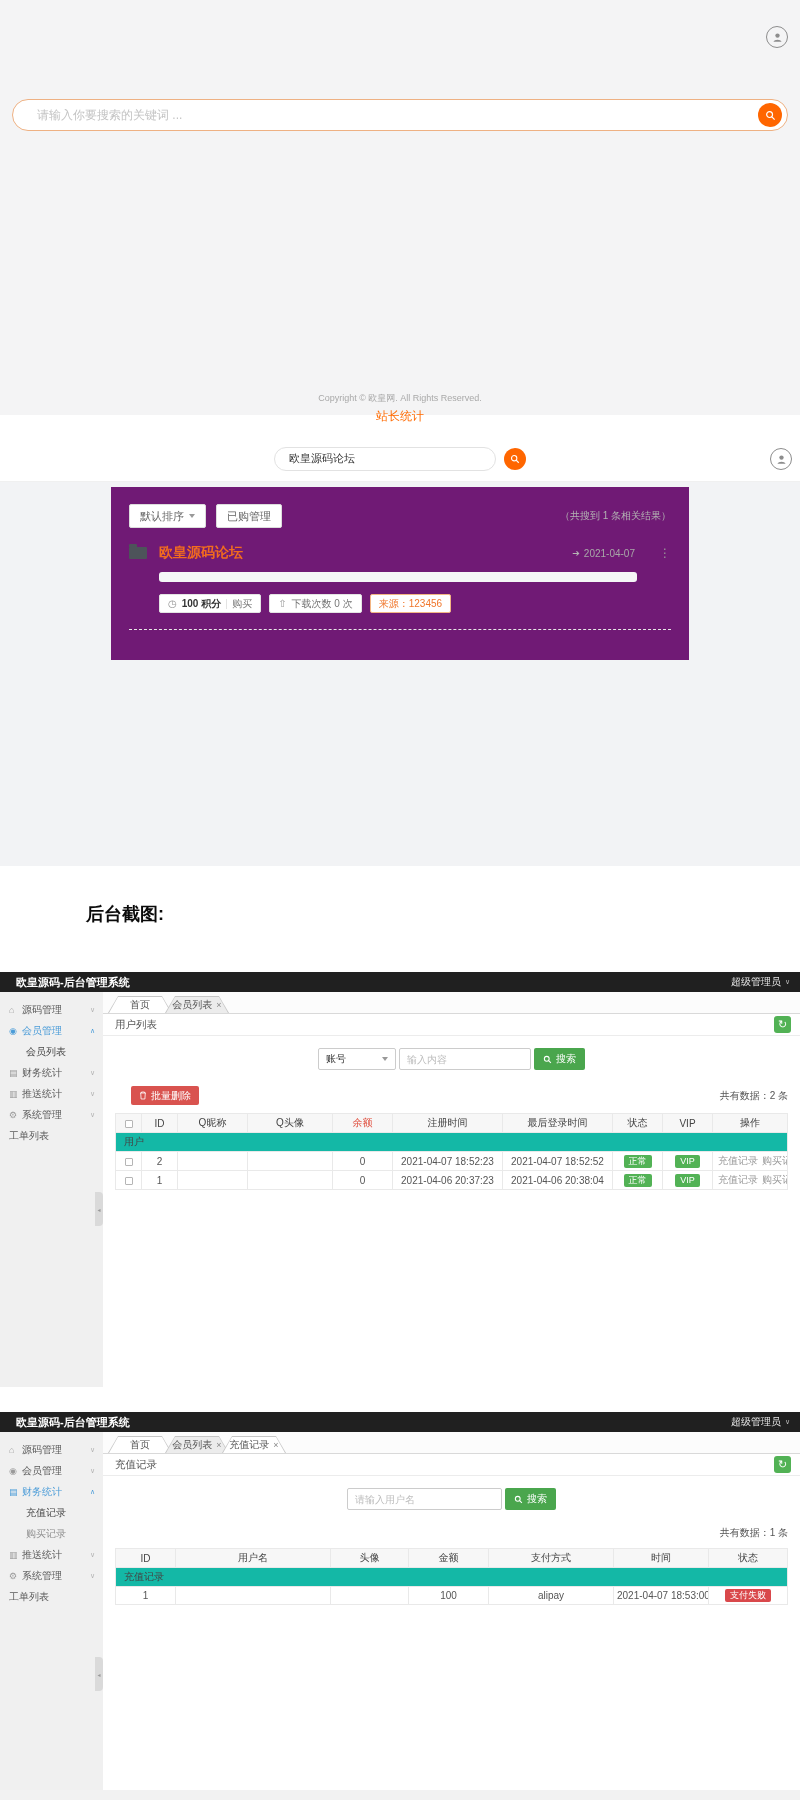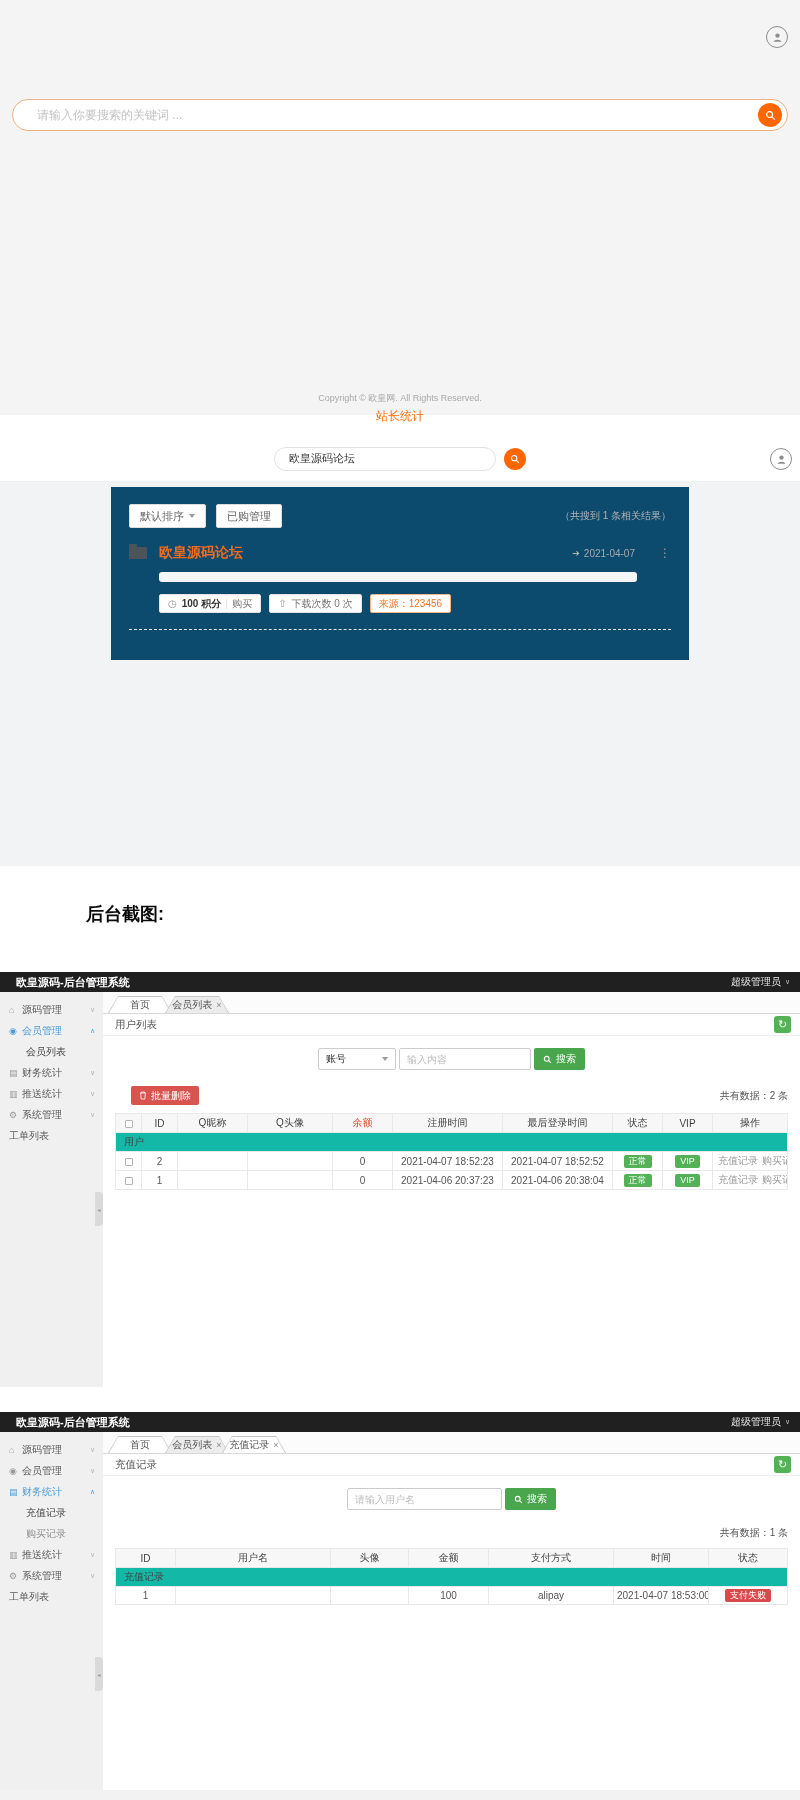--- a/index.html
+++ b/index.html
@@ -17,21 +17,21 @@
   .copyright { font-size:9px; color:#a9a9a9; }
   .stats-link { display:inline-block; margin-top:3px; font-size:12px; color:#ff6a00; text-decoration:none; }
 
   
   .white-gap1 { height:21px; background:#fff; }
   .results-header { height:46px; background:#fff; border-bottom:1px solid #f0f0f0; position:relative; display:flex; align-items:center; justify-content:center; gap:8px; }
   .results-search { width:222px; height:24px; border:1px solid #e2e2e2; border-radius:12px; font-size:11px; color:#333; padding:0 14px; outline:none; font-family:inherit; }
   .results-header .circle-btn { width:22px; height:22px; }
   .results-header .avatar-circle { position:absolute; right:8px; top:12px; }
   .results-body { height:384px; background:#f2f3f5; padding-top:5px; }
-  .result-card { margin-left:111px; width:578px; background:#0c4a6e; padding:17px 18px 0; height:173px; }
+  .result-card { margin-left:111px; width:578px; background:#701a75; padding:17px 18px 0; height:173px; }
   .card-top { display:flex; align-items:center; }
   .btn-outline { height:24px; padding:0 10px; border:1px solid #dcdcdc; background:#fff; border-radius:2px; font-size:11px; color:#666; display:inline-flex; align-items:center; gap:5px; margin-right:10px; cursor:pointer; font-family:inherit; }
   .caret-down { width:0; height:0; border-left:3px solid transparent; border-right:3px solid transparent; border-top:4px solid #999; }
   .count-note { margin-left:auto; font-size:10px; color:#b3b3b3; }
   .item-row { margin-top:16px; display:flex; align-items:center; }
   .folder-icon { width:18px; height:12px; background:#4d535a; border-radius:1px; position:relative; margin-right:12px; flex-shrink:0; }
   .folder-icon::before { content:""; position:absolute; top:-3px; left:0; width:8px; height:3px; background:#4d535a; border-radius:1px 1px 0 0; }
   .item-title { font-size:14px; font-weight:bold; color:#f26c1e; }
   .item-meta { margin-left:auto; display:flex; align-items:center; gap:4px; font-size:10px; color:#a8a8a8; }
   .share-glyph { font-size:9px; color:#b5b5b5; }

